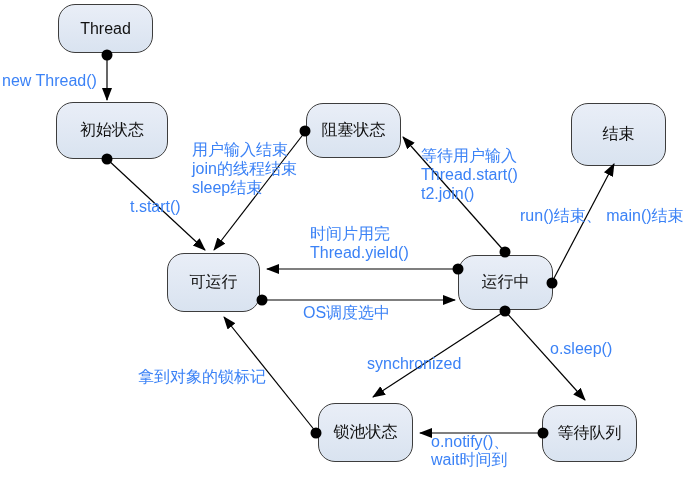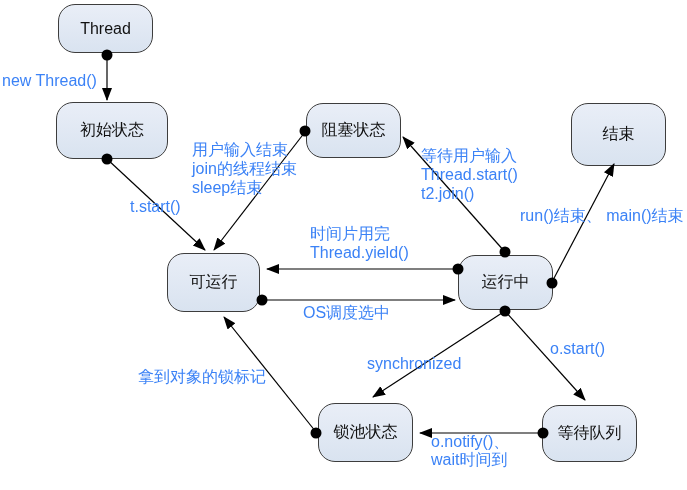--- a/index.html
+++ b/index.html
@@ -105,20 +105,20 @@
   <div class="lbl l-to-end">run()结束、 main()结束</div>
 
   <div class="lbl l-yield">
     <div>时间片用完</div>
     <div>Thread.yield()</div>
   </div>
 
   <div class="lbl l-os">OS调度选中</div>
   <div class="lbl l-lock">拿到对象的锁标记</div>
   <div class="lbl l-sync">synchronized</div>
-  <div class="lbl l-owait">o.start()</div>
+  <div class="lbl l-owait">o.sleep()</div>
 
   <div class="lbl l-notify">
     <div>o.notify()、</div>
     <div>wait时间到</div>
   </div>
 
 </div>
 
 </body></html>

